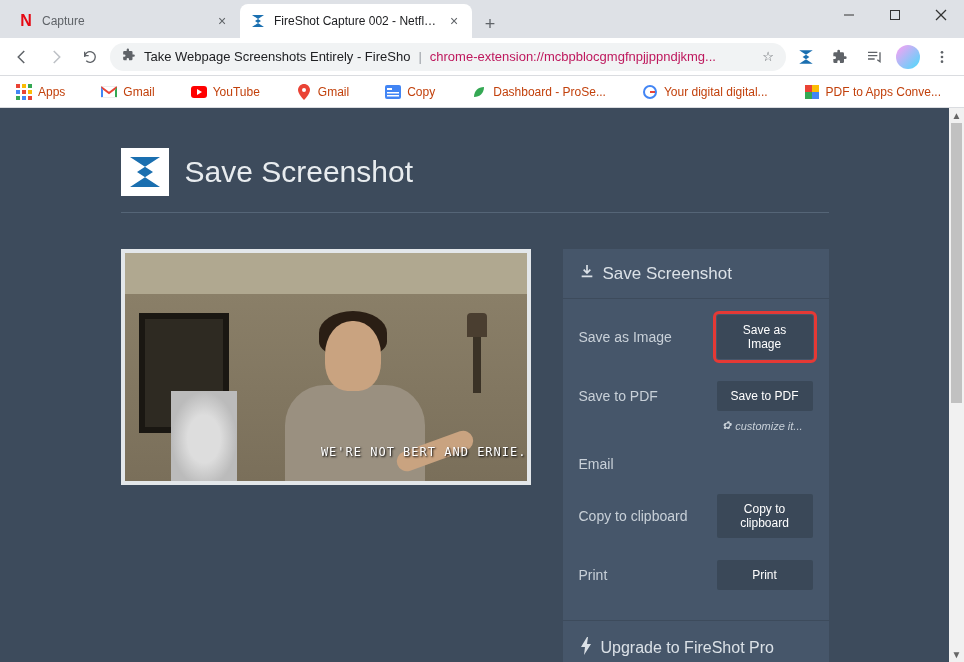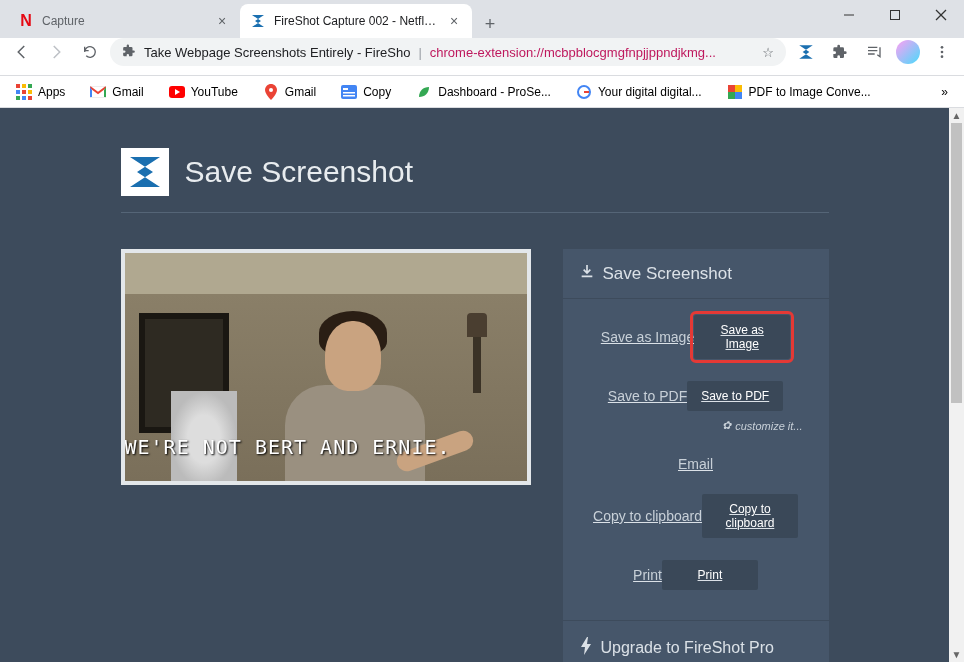--- a/index.html
+++ b/index.html
@@ -13,33 +13,33 @@
 
 .tabs { display: flex; align-items: flex-end; padding-left: 8px; height: 100%; }
 .tab { height: 34px; background: #dee1e6; border-radius: 8px 8px 0 0; display: flex; align-items: center; padding: 0 10px; width: 232px; gap: 8px; color: #5f6368; font-size: 12px; position: relative; }
 .tab.active { background: #fff; color: #202124; }
 .tab .favicon { width: 16px; height: 16px; flex-shrink: 0; display:flex; align-items:center; justify-content:center;}
 .tab .tab-title { flex: 1; white-space: nowrap; overflow: hidden; text-overflow: ellipsis; }
 .tab .close { width: 16px; height: 16px; color: #5f6368; display:flex; align-items:center; justify-content:center; font-size: 14px;}
 .newtab { width: 28px; height: 28px; display:flex; align-items:center; justify-content:center; color:#5f6368; font-size: 18px; margin-left: 4px;}
 
 
-.toolbar { height: 38px; background: #fff; display: flex; padding: 0 8px; gap: 6px; border-bottom: 1px solid #dadce0;}
+.toolbar { height: 38px; background: #fff; display: flex; align-items: center; padding: 0 8px; gap: 6px; border-bottom: 1px solid #dadce0;}
 .toolbar .tbtn { width: 28px; height: 28px; display:flex; align-items:center; justify-content:center; color:#5f6368; border-radius: 50%; cursor:pointer;}
 .toolbar .tbtn.disabled { color: #bdc1c6; }
 .omnibox { flex: 1; height: 28px; background: #f1f3f4; border-radius: 14px; display: flex; align-items: center; padding: 0 12px; gap: 8px; color: #5f6368; font-size: 13px; overflow:hidden;}
 .omnibox .om-title { color: #202124; white-space: nowrap; overflow:hidden; text-overflow:ellipsis;}
 .omnibox .om-sep { color: #9aa0a6; }
 .omnibox .om-url { color: #be185d; white-space:nowrap; overflow:hidden; text-overflow:ellipsis; flex:1;}
 .omnibox .star { color:#5f6368; }
 .ext-icon { width: 28px; height: 28px; display:flex; align-items:center; justify-content:center; cursor:pointer;}
 .avatar { width: 24px; height: 24px; border-radius:50%; background: linear-gradient(135deg,#ff9ff3,#48dbfb); }
 
 
-.bookmarks { height: 32px; background: #fff; display: flex; align-items: center; padding: 0 8px; gap: 9px; border-bottom: 1px solid #dadce0; font-size: 12px; color: #000000;}
+.bookmarks { height: 32px; background: #fff; display: flex; align-items: center; padding: 0 8px; gap: 20px; border-bottom: 1px solid #dadce0; font-size: 12px; color: #c2410c;}
 .bk { display:flex; align-items:center; gap:6px; padding: 4px 8px; border-radius: 4px; cursor:pointer; white-space:nowrap;}
 .bk .bk-icon { width:16px; height:16px; display:flex; align-items:center; justify-content:center; font-size:14px;}
 
 
 .page-wrap { position: relative; height: calc(662px - 38px - 38px - 32px); background:#fff;}
 .page { position:absolute; inset:0; right:15px; background: #3d4b5c; overflow-y: auto; color: #fff;}
 .scrollbar { position:absolute; right:0; top:0; bottom:0; width:15px; background:#f1f1f1;}
 .scroll-thumb { position:absolute; top:0; left:2px; right:2px; height:160px; background:#c1c1c1; border-radius: 0;}
 .scroll-arrow { position:absolute; left:0; right:0; height:15px; display:flex; align-items:center; justify-content:center; color:#666; font-size:10px;}
 .scroll-arrow.top { top:0; }
@@ -57,26 +57,26 @@
 .frame-pic { position:absolute; left:14px; top:60px; width:90px; height:120px; background:#2e2a22; border:6px solid #1a1712;}
 .bunny { position:absolute; left:26px; top:72px; width:66px; height:96px; background: radial-gradient(ellipse at center, #ddd 35%, #bbb 70%);}
 .lamp { position:absolute; right:30px; top:60px; width:40px; height:80px;}
 .lamp::before{content:""; position:absolute; top:0; left:10px; width:20px; height:24px; background:#4a3e30; border-radius: 4px 4px 0 0;}
 .lamp::after{content:""; position:absolute; top:24px; left:16px; width:8px; height:56px; background:#3a3226;}
 .person { position:absolute; left:130px; bottom:0; width:200px; height:200px;}
 .person .head { position:absolute; left:70px; top:40px; width:56px; height:70px; background:#c9a380; border-radius: 48% 48% 40% 40%;}
 .person .hair { position:absolute; left:64px; top:30px; width:68px; height:44px; background:#2a1e14; border-radius: 50% 50% 30% 30%;}
 .person .body { position:absolute; left:30px; top:104px; width:140px; height:110px; background:#9a9080; border-radius: 40px 40px 0 0;}
 .person .arm { position:absolute; right:-20px; bottom:20px; width:80px; height:20px; background:#c9a380; border-radius:10px; transform:rotate(-20deg);}
-.caption { position:absolute; bottom:22px; left:0; right:0; text-align:left; color:#fff; font-family: monospace; font-size: 20px; text-shadow: 1px 1px 2px #000; letter-spacing: 1px;}
+.caption { position:absolute; bottom:22px; left:0; right:0; text-align:right; color:#fff; font-family: monospace; font-size: 12px; text-shadow: 1px 1px 2px #000; letter-spacing: 1px;}
 
 .panel { background: #46566a; flex: 1; color: #dbe1e7;}
 .panel-header { padding: 14px 16px; background:#46566a; display:flex; align-items:center; gap:8px; font-size:17px; border-bottom:1px solid #3d4b5c;}
 .panel-body { padding: 16px 16px 8px;}
-.prow { display:flex; align-items:center; justify-content:center; margin-bottom: 22px; text-decoration: underline;}
+.prow { display:flex; align-items:center; justify-content:space-between; margin-bottom: 22px;}
 .prow .plabel { font-size: 14px; color:#c8d0d8;}
 .pbtn { background:#3a4858; color:#fff; border:none; padding: 8px 10px; font-size:12px; text-align:center; width: 96px; cursor:pointer; border-radius: 2px;}
 .pbtn.highlight { outline: 3px solid #e53935; outline-offset: 1px;}
 .pbtn .caret { font-size:10px; margin-left:4px;}
 .customize { font-size:11px; color:#c8d0d8; font-style:italic; text-align:right; margin-top:-14px; margin-bottom: 20px; display:flex; justify-content:flex-end; align-items:center; gap:4px; padding-right: 10px;}
 .panel-footer { border-top: 1px solid #3d4b5c; padding: 16px; display:flex; align-items:center; gap:8px; font-size:16px;}
 .apps-grid { display:grid; grid-template-columns: repeat(3,4px); grid-template-rows: repeat(3,4px); gap:2px;}
 .apps-grid span{ width:4px; height:4px;}
 .apps-grid span:nth-child(1){background:#ea4335;} .apps-grid span:nth-child(2){background:#fbbc04;} .apps-grid span:nth-child(3){background:#34a853;}
 .apps-grid span:nth-child(4){background:#4285f4;} .apps-grid span:nth-child(5){background:#ea4335;} .apps-grid span:nth-child(6){background:#fbbc04;}
@@ -253,21 +253,21 @@
   </div>
   <div class="bk">
     <span class="bk-icon">
         <svg width="14" height="14" viewBox="0 0 14 14">
           <rect width="7" height="7" fill="#ea4335"></rect>
           <rect x="7" width="7" height="7" fill="#fbbc04"></rect>
           <rect y="7" width="7" height="7" fill="#34a853"></rect>
           <rect x="7" y="7" width="7" height="7" fill="#4285f4"></rect>
         </svg>
       </span>
-    <span>PDF to Image Conve...</span>
+    <span>PDF to Apps Conve...</span>
   </div>
   <div style="flex:1"></div>
   <div class="bk">
       <span>»</span>
     </div>
 </div>
 
 <div class="page-wrap">
   <div class="page">
     <div class="container">

